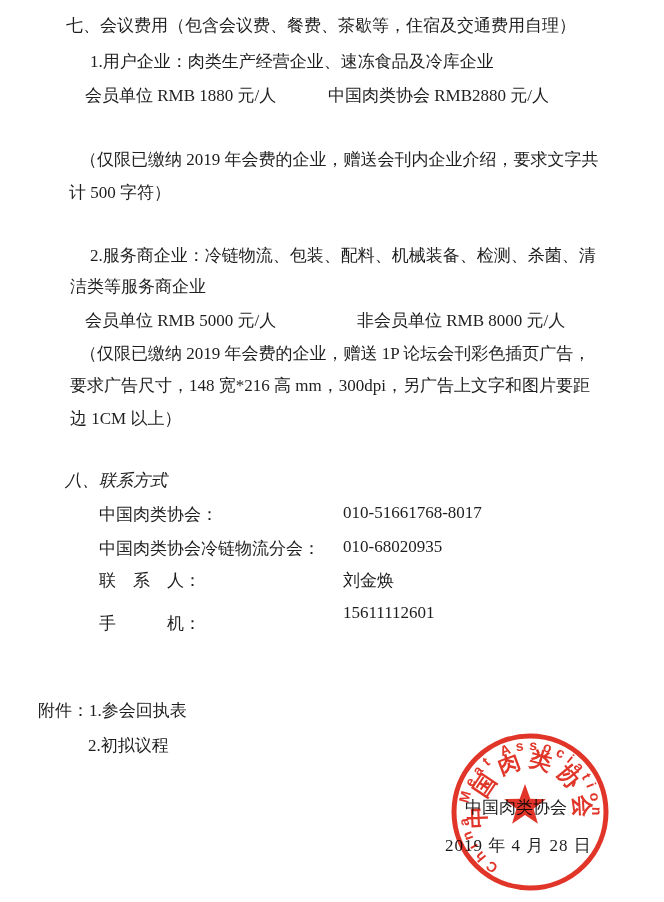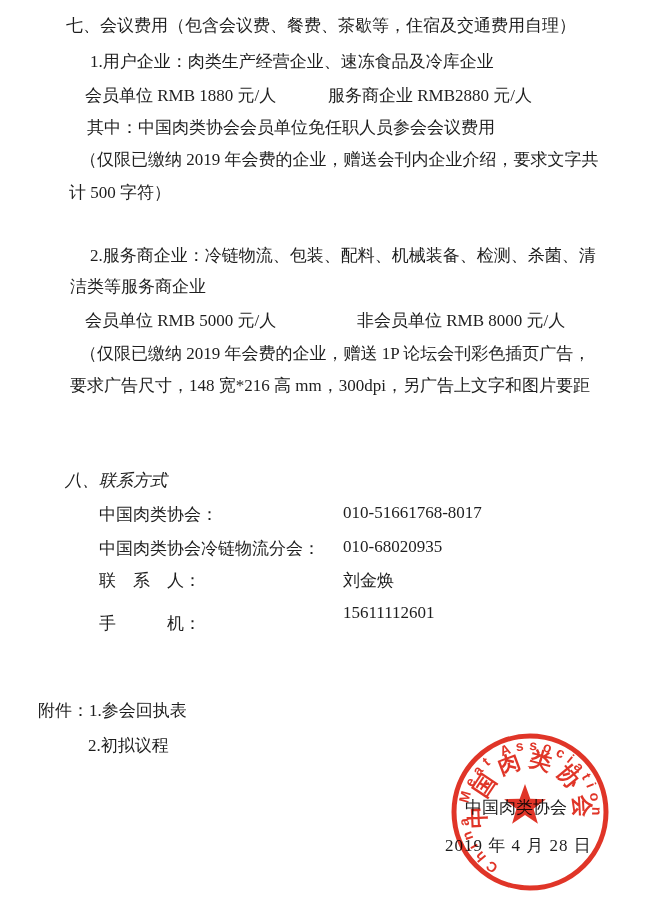--- a/index.html
+++ b/index.html
@@ -35,38 +35,38 @@
 <body>
 
 <div class="page">
 
   <div class="ln" style="left:66px;top:15px;">七、会议费用（包含会议费、餐费、茶歇等，住宿及交通费用自理）</div>
 
   <div class="ln" style="left:90px;top:51px;"><span class="b">1.用户企业：</span><span>肉类生产经营企业、速冻食品及冷库企业</span></div>
 
   <div class="row" style="top:84px;">
     <span class="lab" style="left:85px;">会员单位 RMB 1880 元/人</span>
-    <span class="val" style="left:328px;">服务商企业 RMB2880 元/人</span>
+    <span class="val" style="left:328px;">中国肉类协会 RMB2880 元/人</span>
   </div>
 
-  <div class="ln" style="left:87px;top:117px;">其中：中国肉类协会会员单位免任职人员参会会议费用</div>
   <div class="ln" style="left:80px;top:149px;">（仅限已缴纳 2019 年会费的企业，赠送会刊内企业介绍，要求文字共</div>
   <div class="ln" style="left:69px;top:182px;">计 500 字符）</div>
 
   <div class="ln" style="left:90px;top:245px;"><span class="b">2.服务商企业：</span><span>冷链物流、包装、配料、机械装备、检测、杀菌、清</span></div>
 
   <div class="ln" style="left:70px;top:276px;text-align:right;">洁类等服务商企业</div>
 
   <div class="row" style="top:309px;">
     <span class="lab" style="left:85px;">会员单位 RMB 5000 元/人</span>
     <span class="val" style="left:357px;">非会员单位 RMB 8000 元/人</span>
   </div>
 
   <div class="ln" style="left:80px;top:343px;">（仅限已缴纳 2019 年会费的企业，赠送 1P 论坛会刊彩色插页广告，</div>
   <div class="ln" style="left:70px;top:375px;">要求广告尺寸，148 宽*216 高 mm，300dpi，另广告上文字和图片要距</div>
+  <div class="ln" style="left:70px;top:408px;">边 1CM 以上）</div>
 
   <div class="ln" style="left:65px;top:470px;font-style:italic;">八、联系方式</div>
 
   <div class="row" style="top:503px;">
     <span class="lab" style="left:99px;">中国肉类协会：</span>
     <span class="val" style="left:343px;">010-51661768-8017</span>
   </div>
   <div class="row" style="top:537px;">
     <span class="lab" style="left:99px;">中国肉类协会冷链物流分会：</span>
     <span class="val" style="left:343px;">010-68020935</span>

